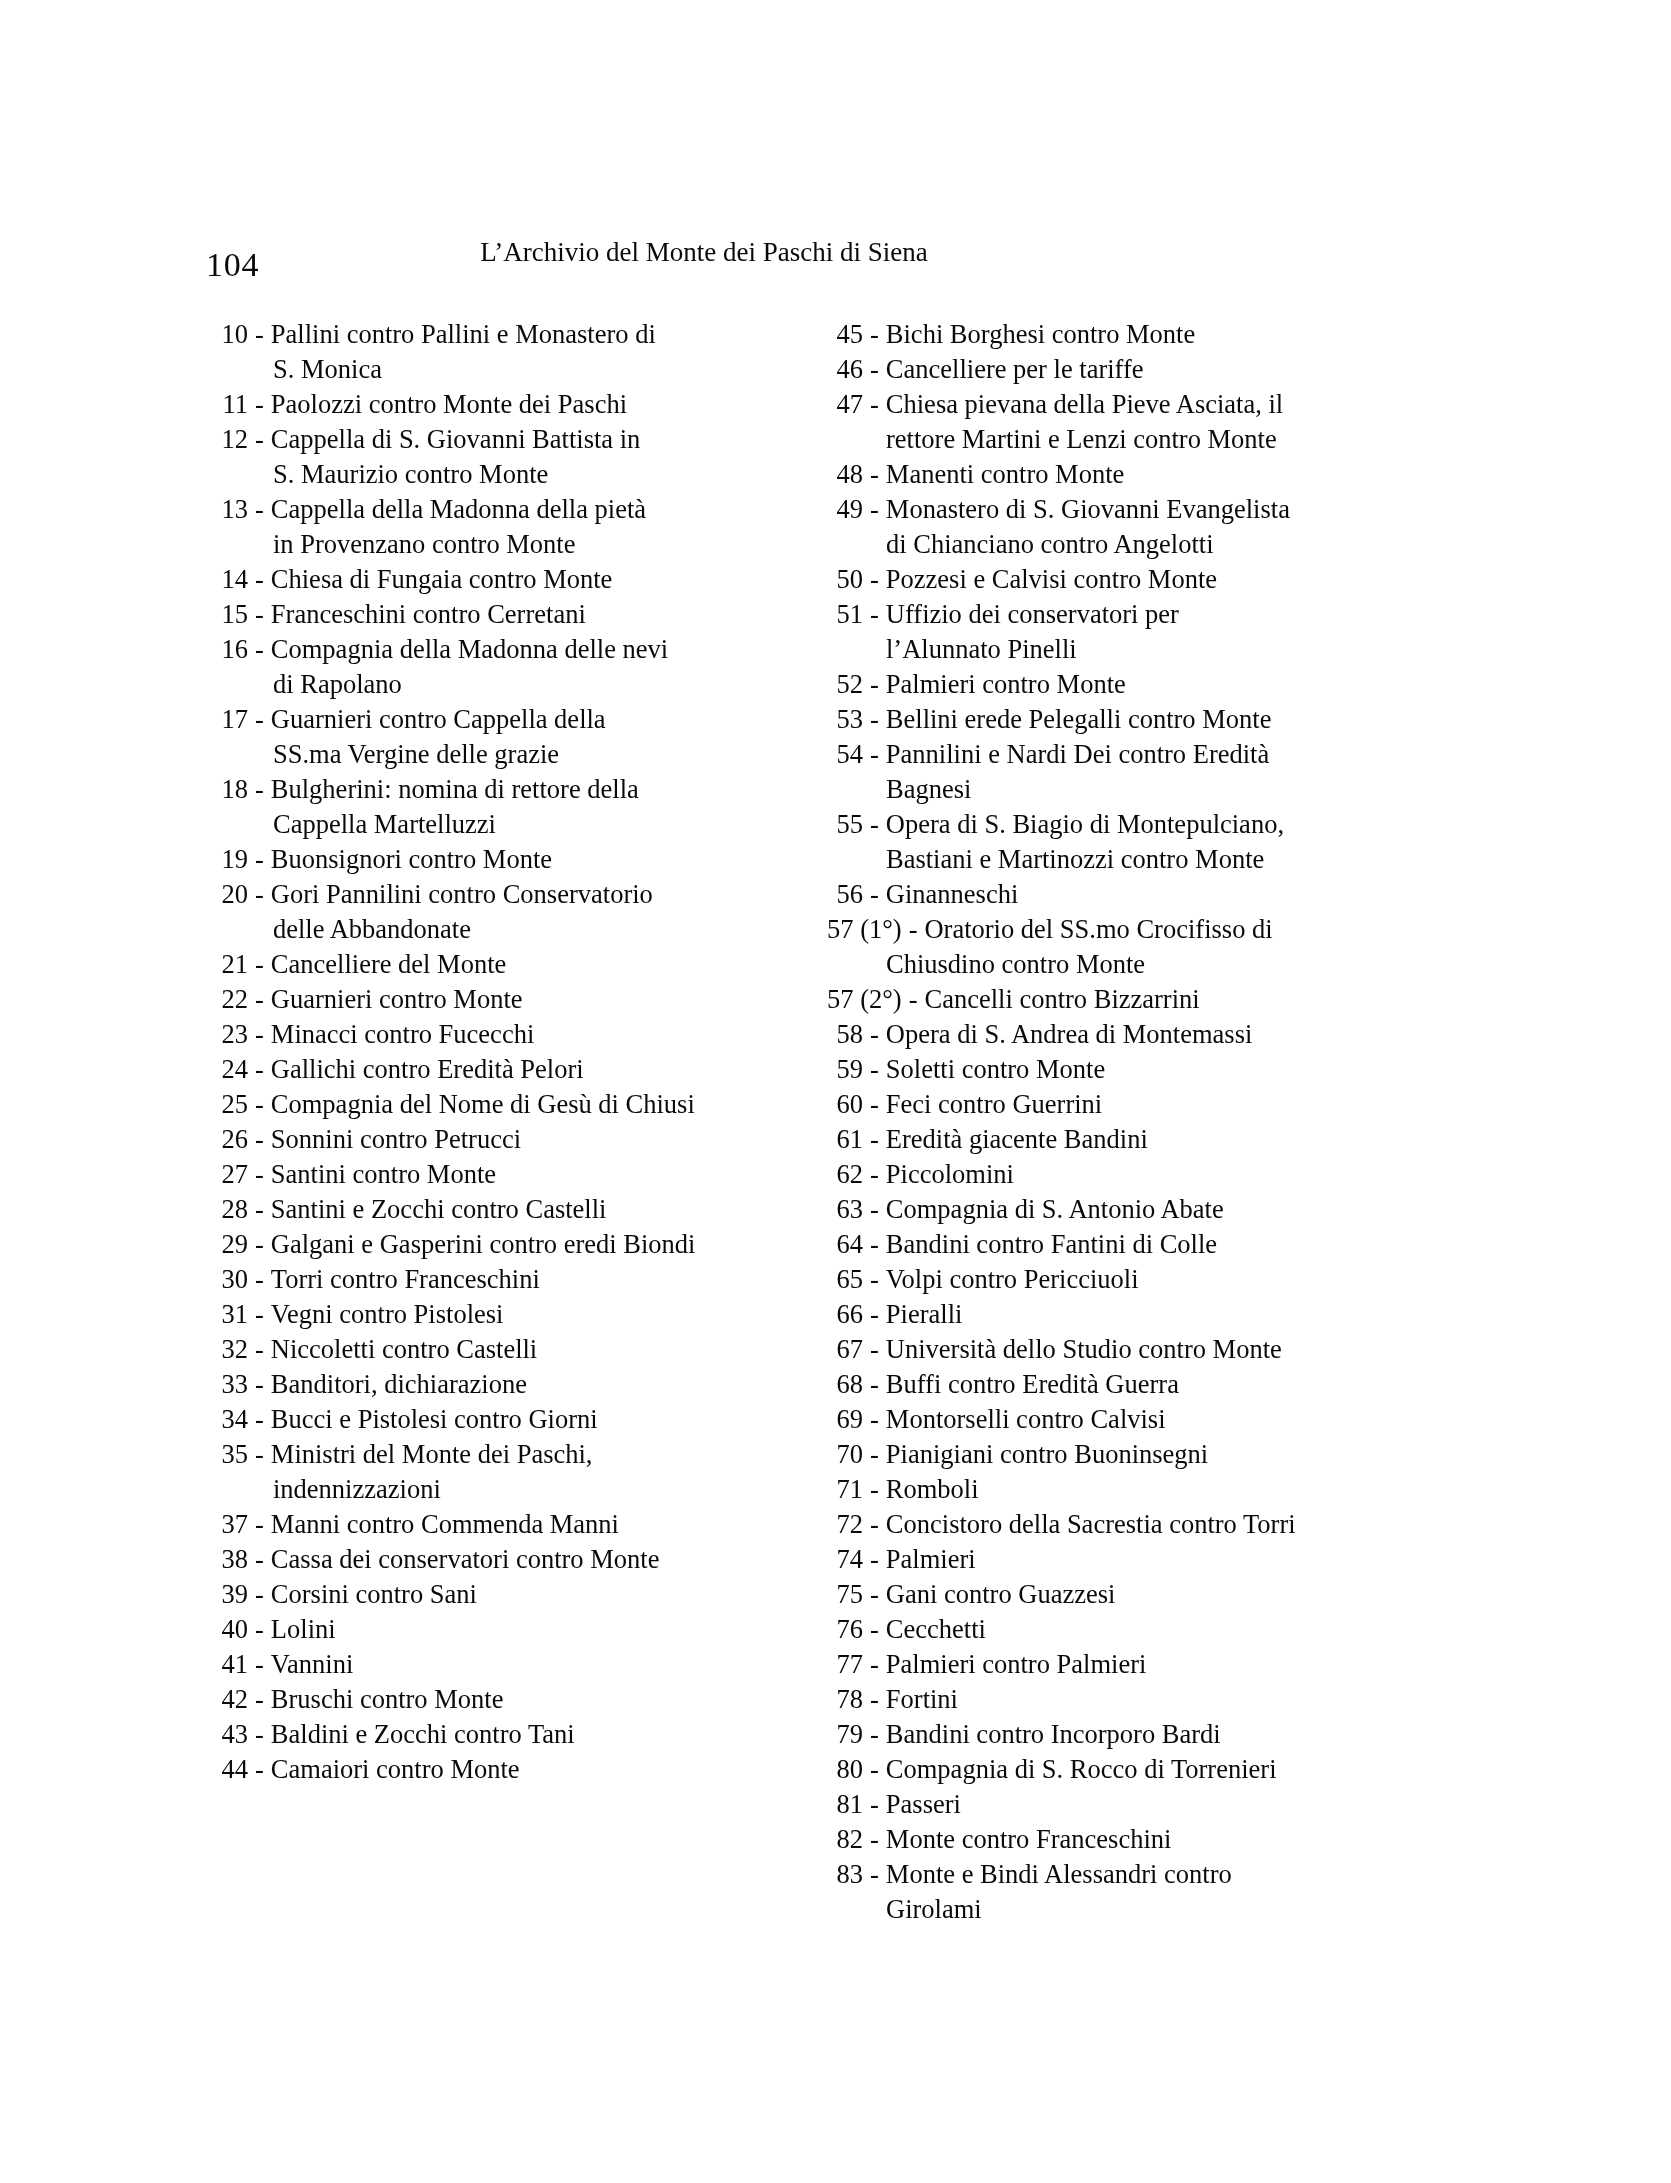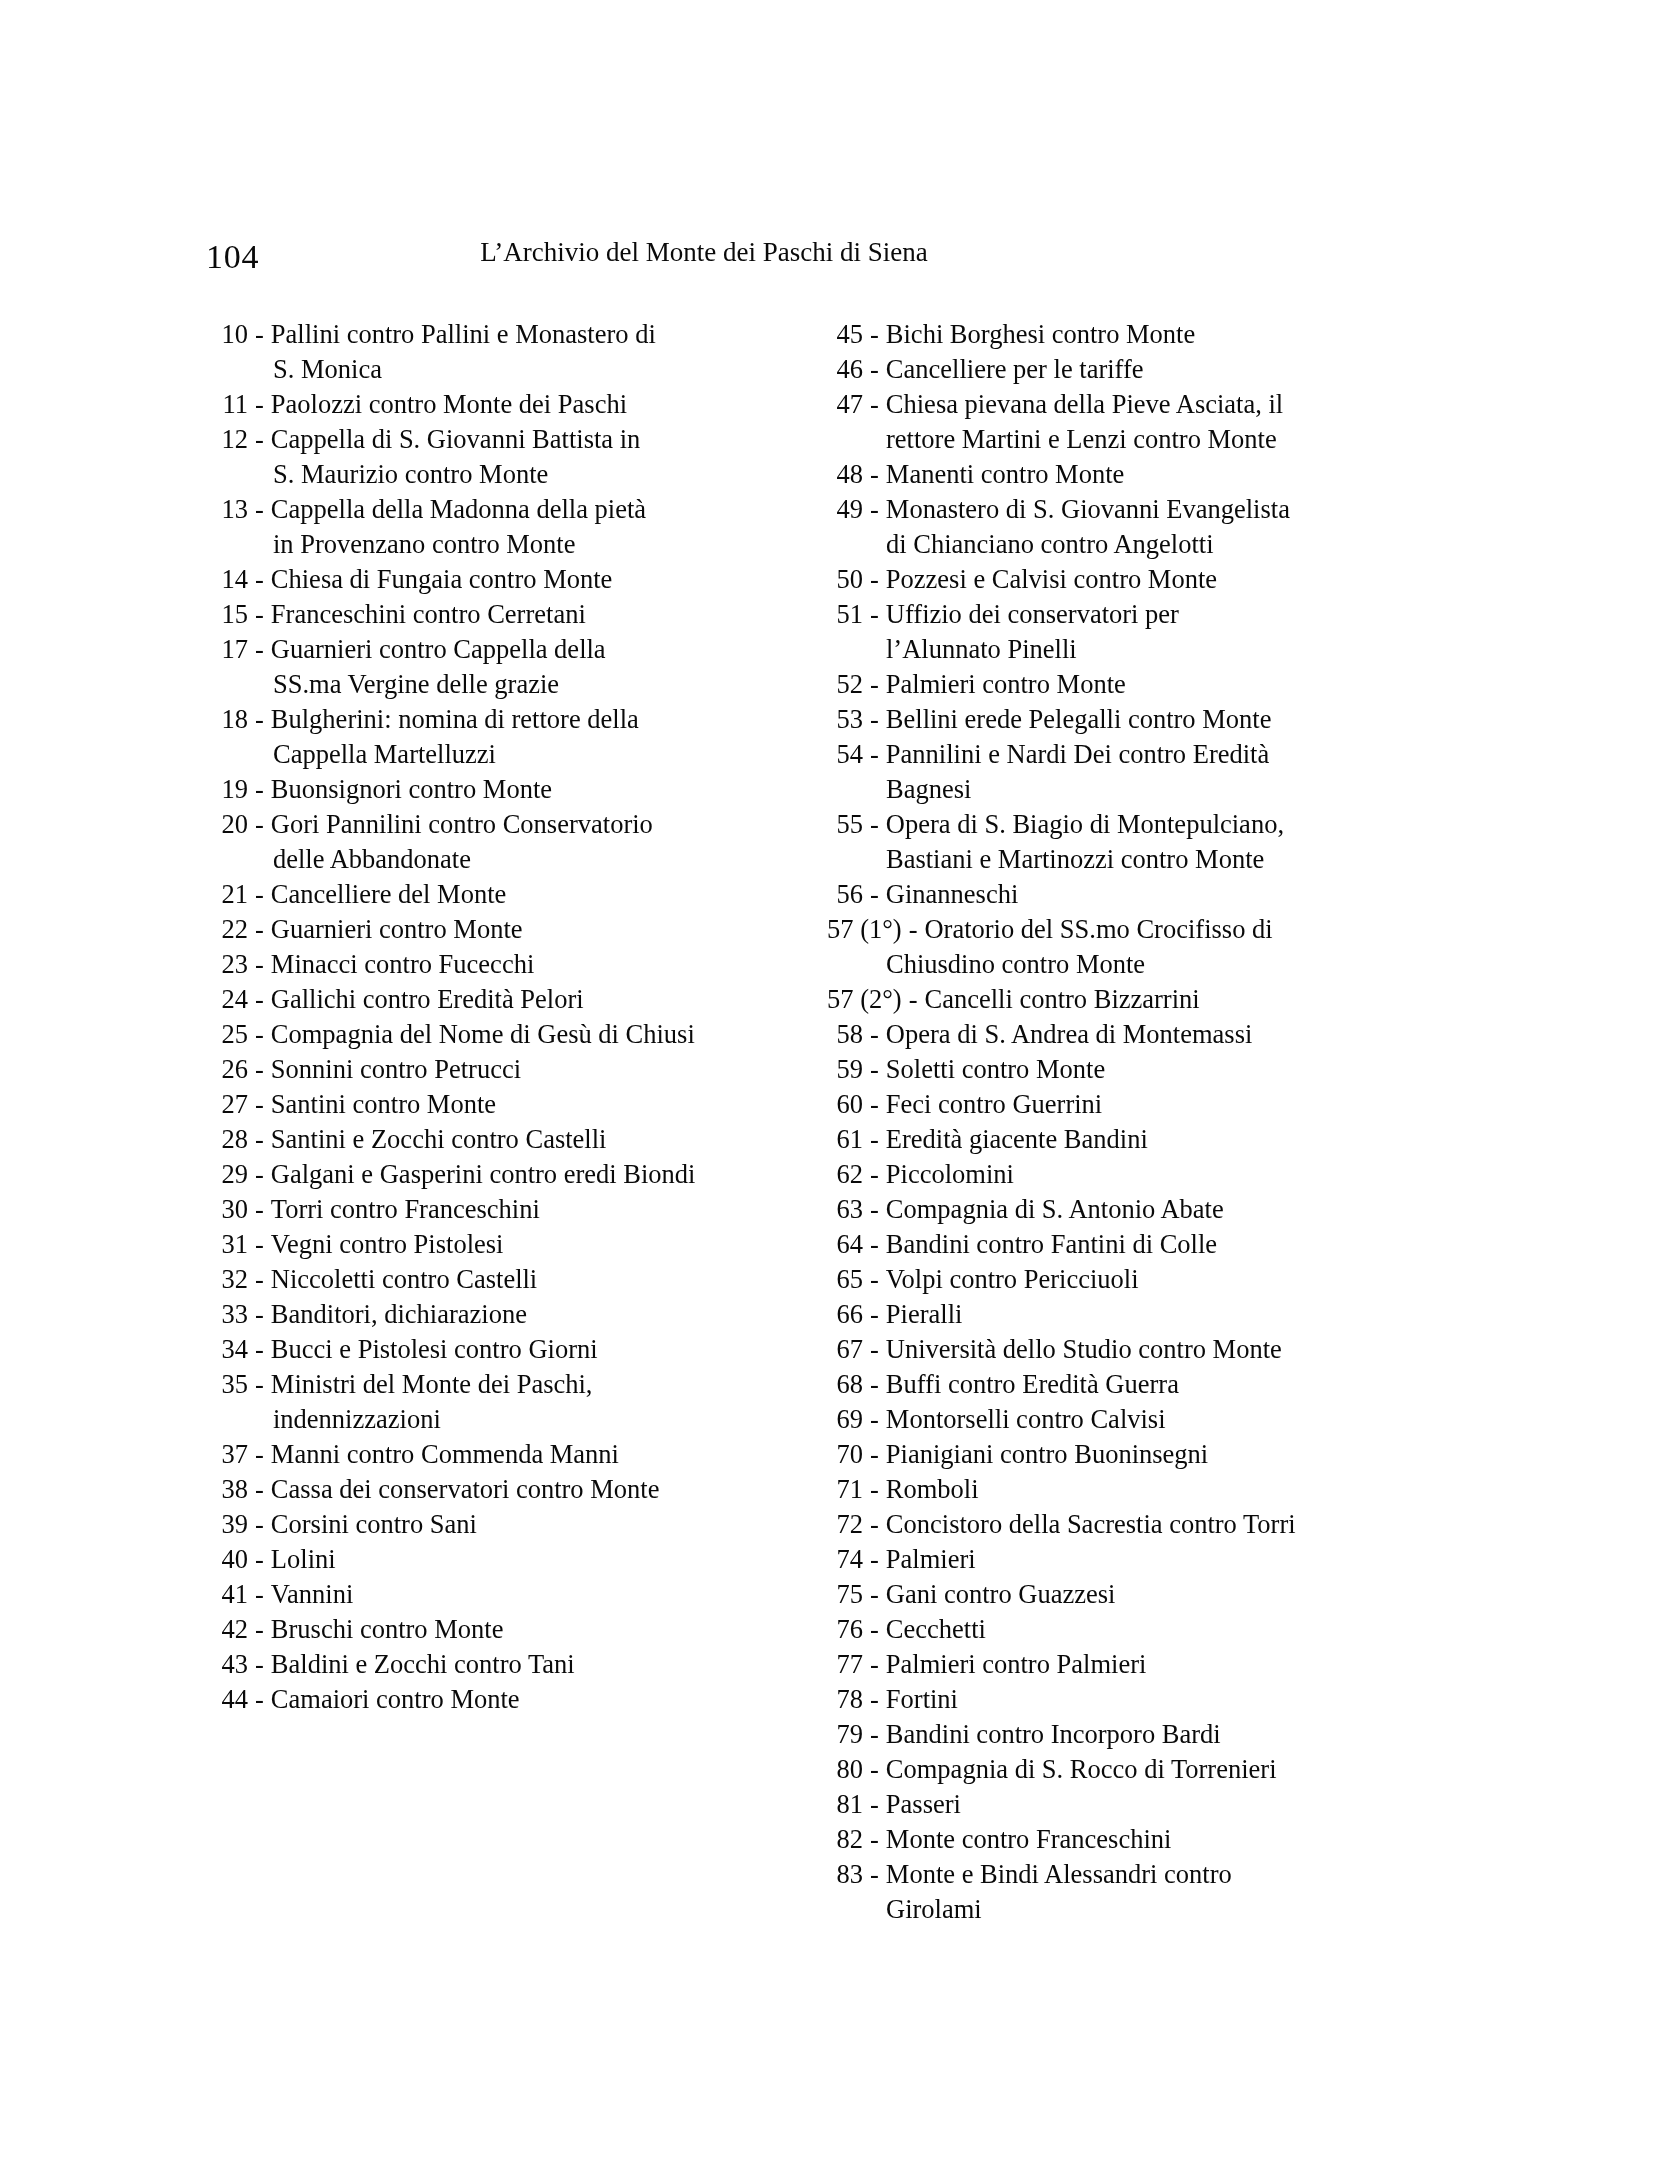--- a/index.html
+++ b/index.html
@@ -8,21 +8,21 @@
     width: 1672px;
     height: 2183px;
     background: #ffffff;
     font-family: "Liberation Serif", serif;
     color: #0a0a0a;
     overflow: hidden;
   }
   .pageno {
     position: absolute;
     left: 206px;
-    top: 240px;
+    top: 248px;
     font-size: 34px;
     line-height: 1;
     letter-spacing: 0.8px;
   }
   .title {
     position: absolute;
     left: 0;
     top: 239px;
     width: 1408px;
     text-align: center;
@@ -72,20 +72,22 @@
   <div class="entry"><span class="num">12</span><span class="sep">-</span><span class="txt">Cappella di S. Giovanni Battista in
 S. Maurizio contro Monte</span></div>
 
   <div class="entry"><span class="num">13</span><span class="sep">-</span><span class="txt">Cappella della Madonna della pietà
 in Provenzano contro Monte</span></div>
 
   <div class="entry"><span class="num">14</span><span class="sep">-</span><span class="txt">Chiesa di Fungaia contro Monte</span></div>
 
   <div class="entry"><span class="num">15</span><span class="sep">-</span><span class="txt">Franceschini contro Cerretani</span></div>
 
+  <div class="entry"><span class="num">16</span><span class="sep">-</span><span class="txt">Compagnia della Madonna delle nevi
+di Rapolano</span></div>
 
   <div class="entry"><span class="num">17</span><span class="sep">-</span><span class="txt">Guarnieri contro Cappella della
 SS.ma Vergine delle grazie</span></div>
 
   <div class="entry"><span class="num">18</span><span class="sep">-</span><span class="txt">Bulgherini: nomina di rettore della
 Cappella Martelluzzi</span></div>
 
   <div class="entry"><span class="num">19</span><span class="sep">-</span><span class="txt">Buonsignori contro Monte</span></div>
 
   <div class="entry"><span class="num">20</span><span class="sep">-</span><span class="txt">Gori Pannilini contro Conservatorio

